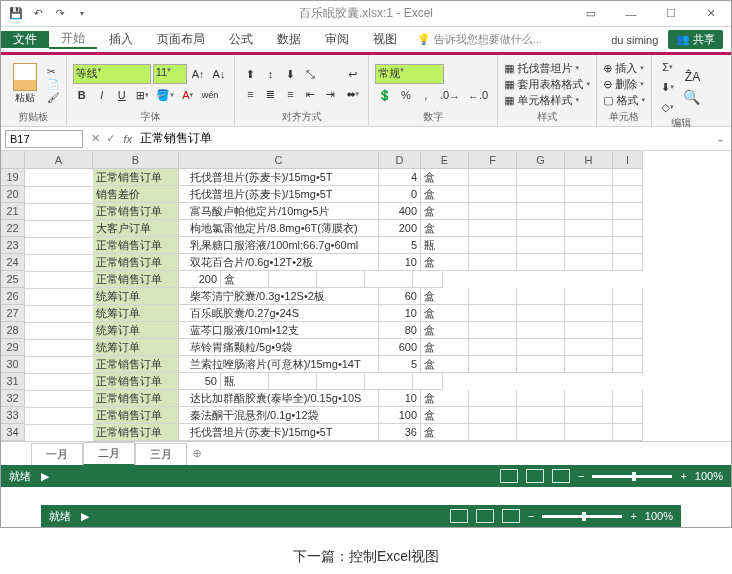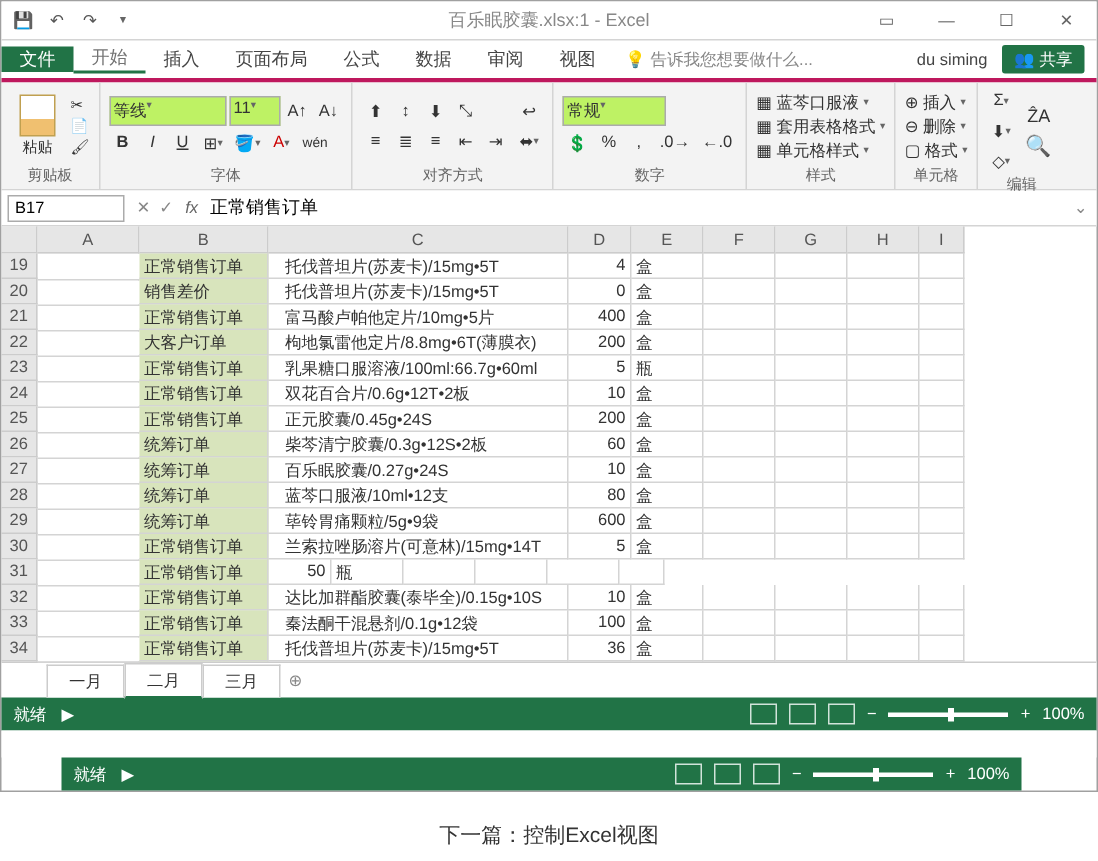--- a/index.html
+++ b/index.html
@@ -196,21 +196,21 @@
             <span class="btn-sm">←.0</span>
           </div>
         </div>
       </div>
       <div class="group-label">数字</div>
     </div>
 
     <div class="ribbon-group">
       <div class="group-content">
         <div class="styles-col">
-          <div class="style-row">▦ <span>蓝芩口服液</span> <span class="tri">▾</span></div>
+          <div class="style-row">▦ <span>托伐普坦片</span> <span class="tri">▾</span></div>
           <div class="style-row">▦ <span>套用表格格式</span> <span class="tri">▾</span></div>
           <div class="style-row">▦ <span>单元格样式</span> <span class="tri">▾</span></div>
         </div>
       </div>
       <div class="group-label">样式</div>
     </div>
 
     <div class="ribbon-group">
       <div class="group-content">
         <div class="cell-col">
@@ -346,21 +346,20 @@
             <div class="cell c-D">10</div>
             <div class="cell c-E">盒</div>
             <div class="cell c-F"></div>
             <div class="cell c-G"></div>
             <div class="cell c-H"></div>
             <div class="cell c-I"></div>
           </div>
           <div class="row">
             <div class="cell c-A">2019/2/24</div>
             <div class="cell c-B highlight">正常销售订单</div>
-            <div class="cell c-C">正元胶囊/0.45g•24S</div>
             <div class="cell c-D">200</div>
             <div class="cell c-E">盒</div>
             <div class="cell c-F"></div>
             <div class="cell c-G"></div>
             <div class="cell c-H"></div>
             <div class="cell c-I"></div>
           </div>
           <div class="row">
             <div class="cell c-A">2019/2/25</div>
             <div class="cell c-B highlight">统筹订单</div>

